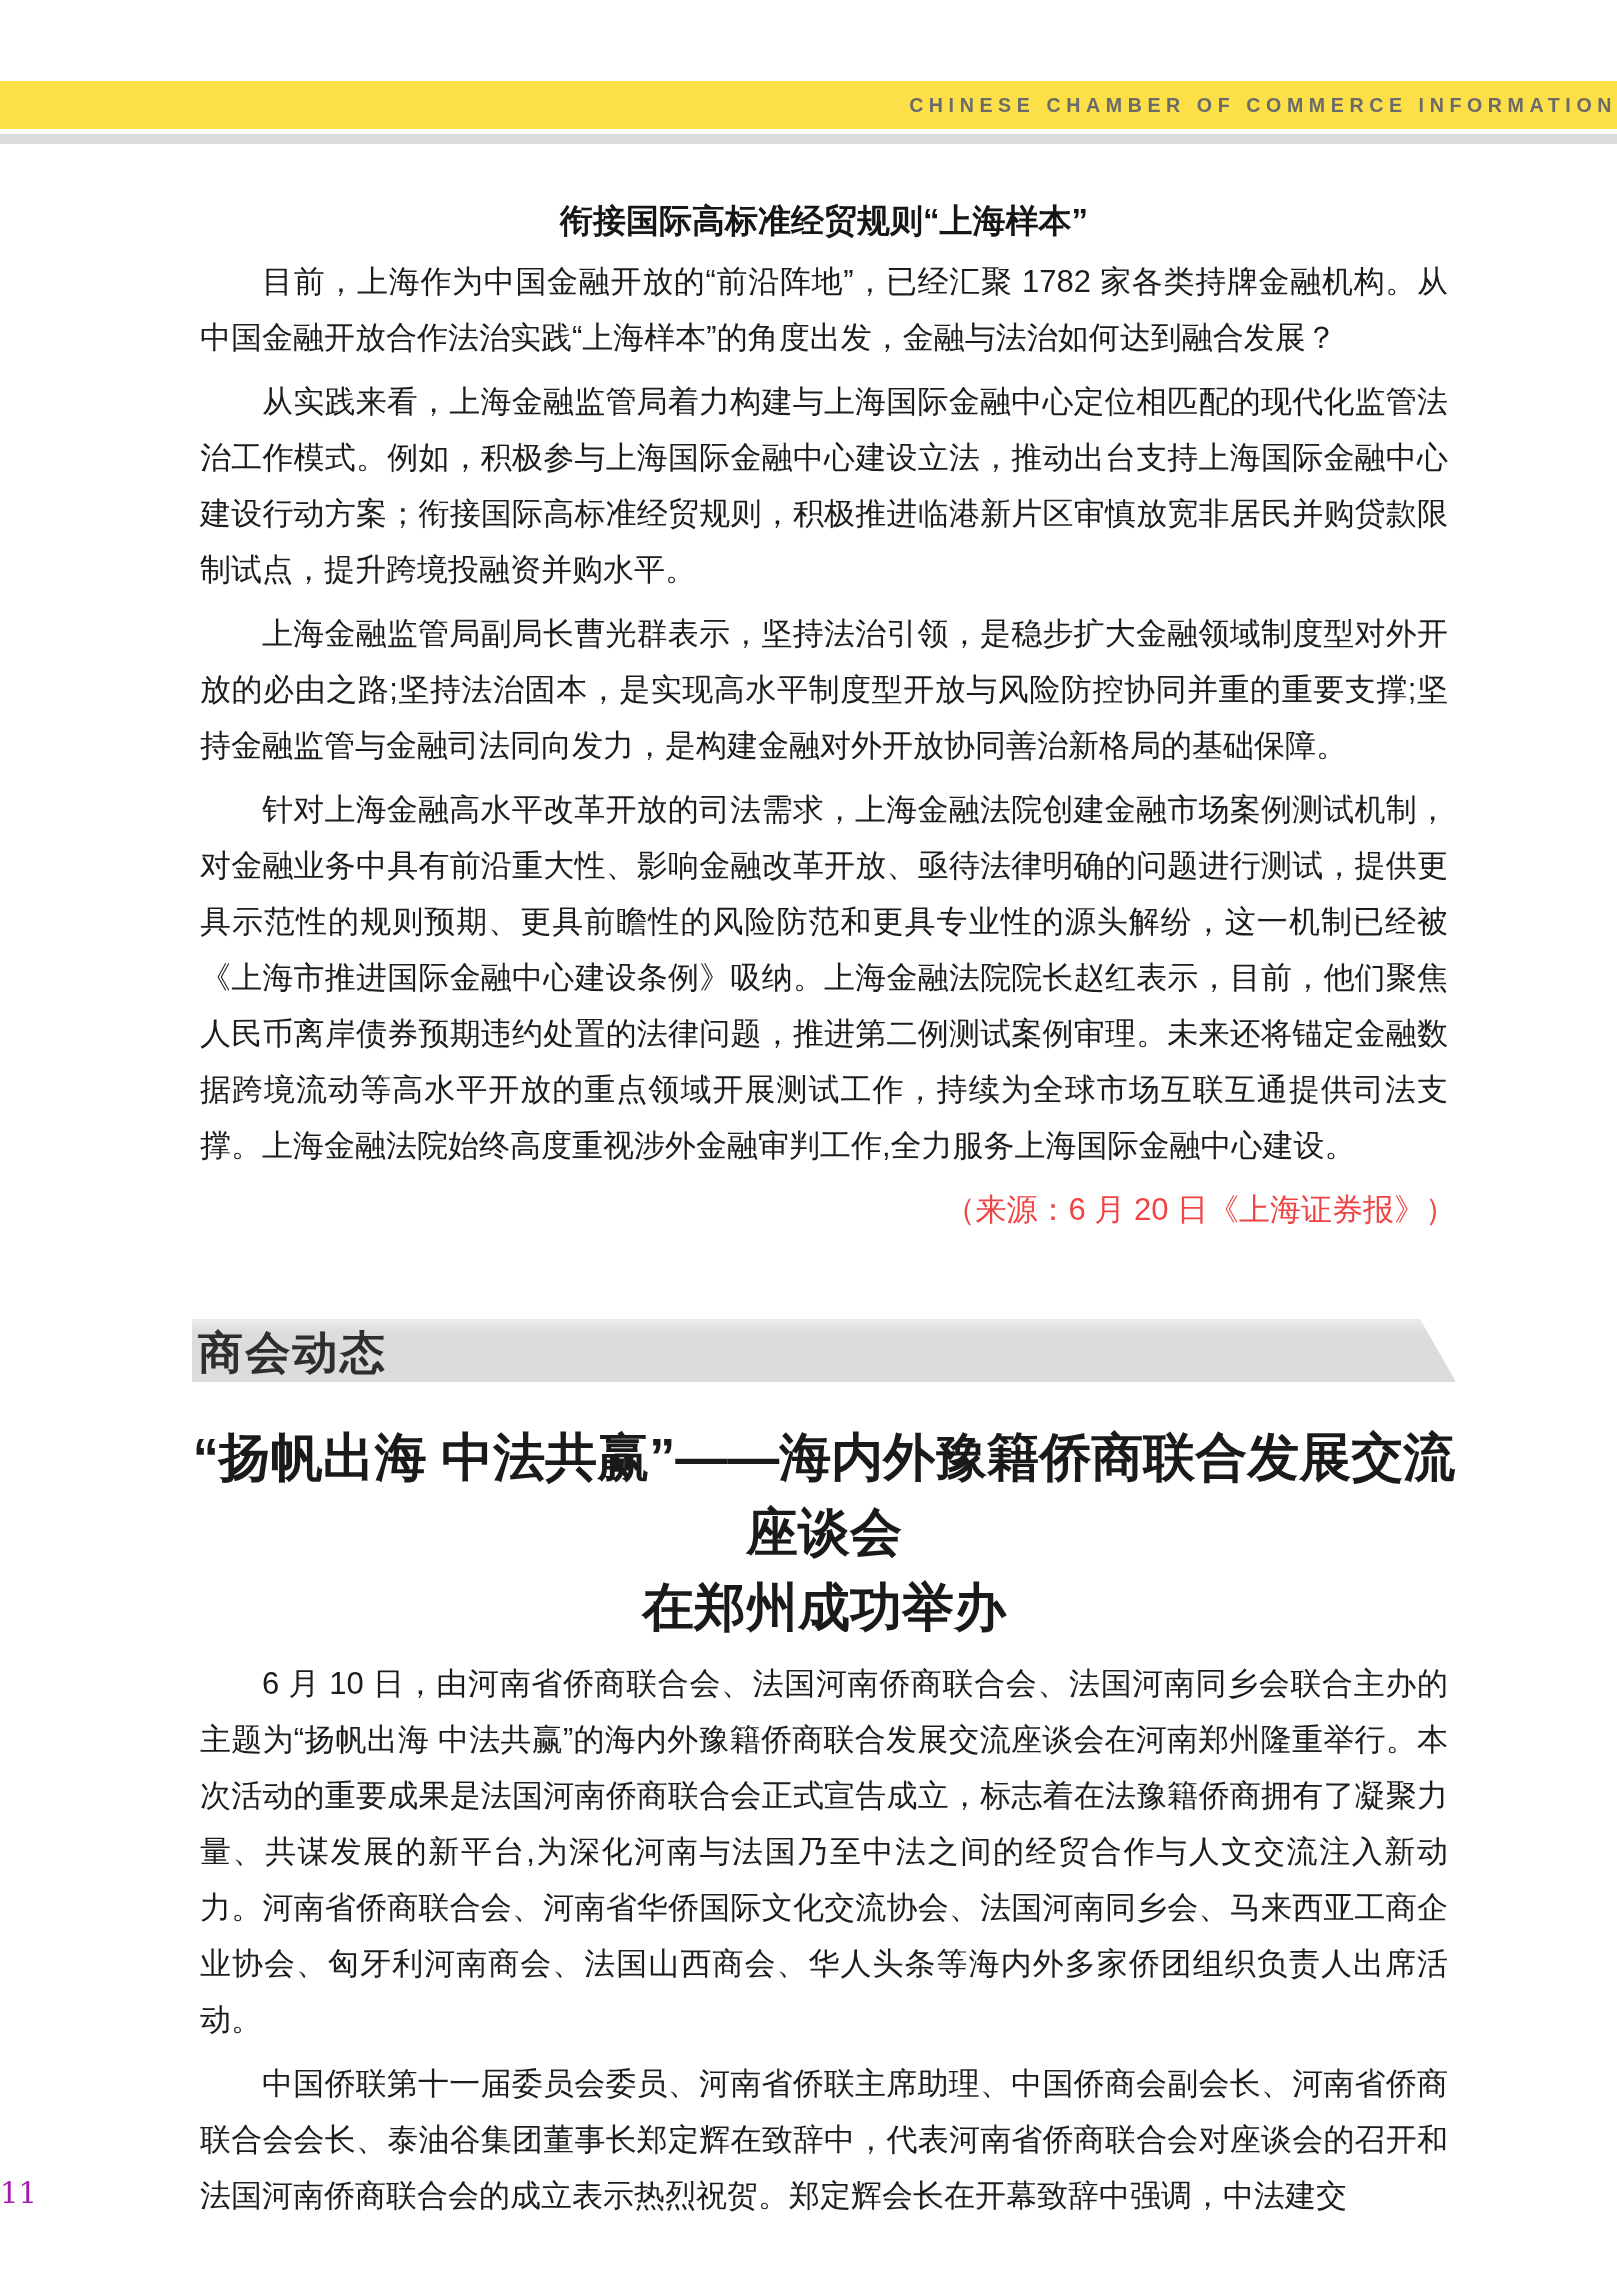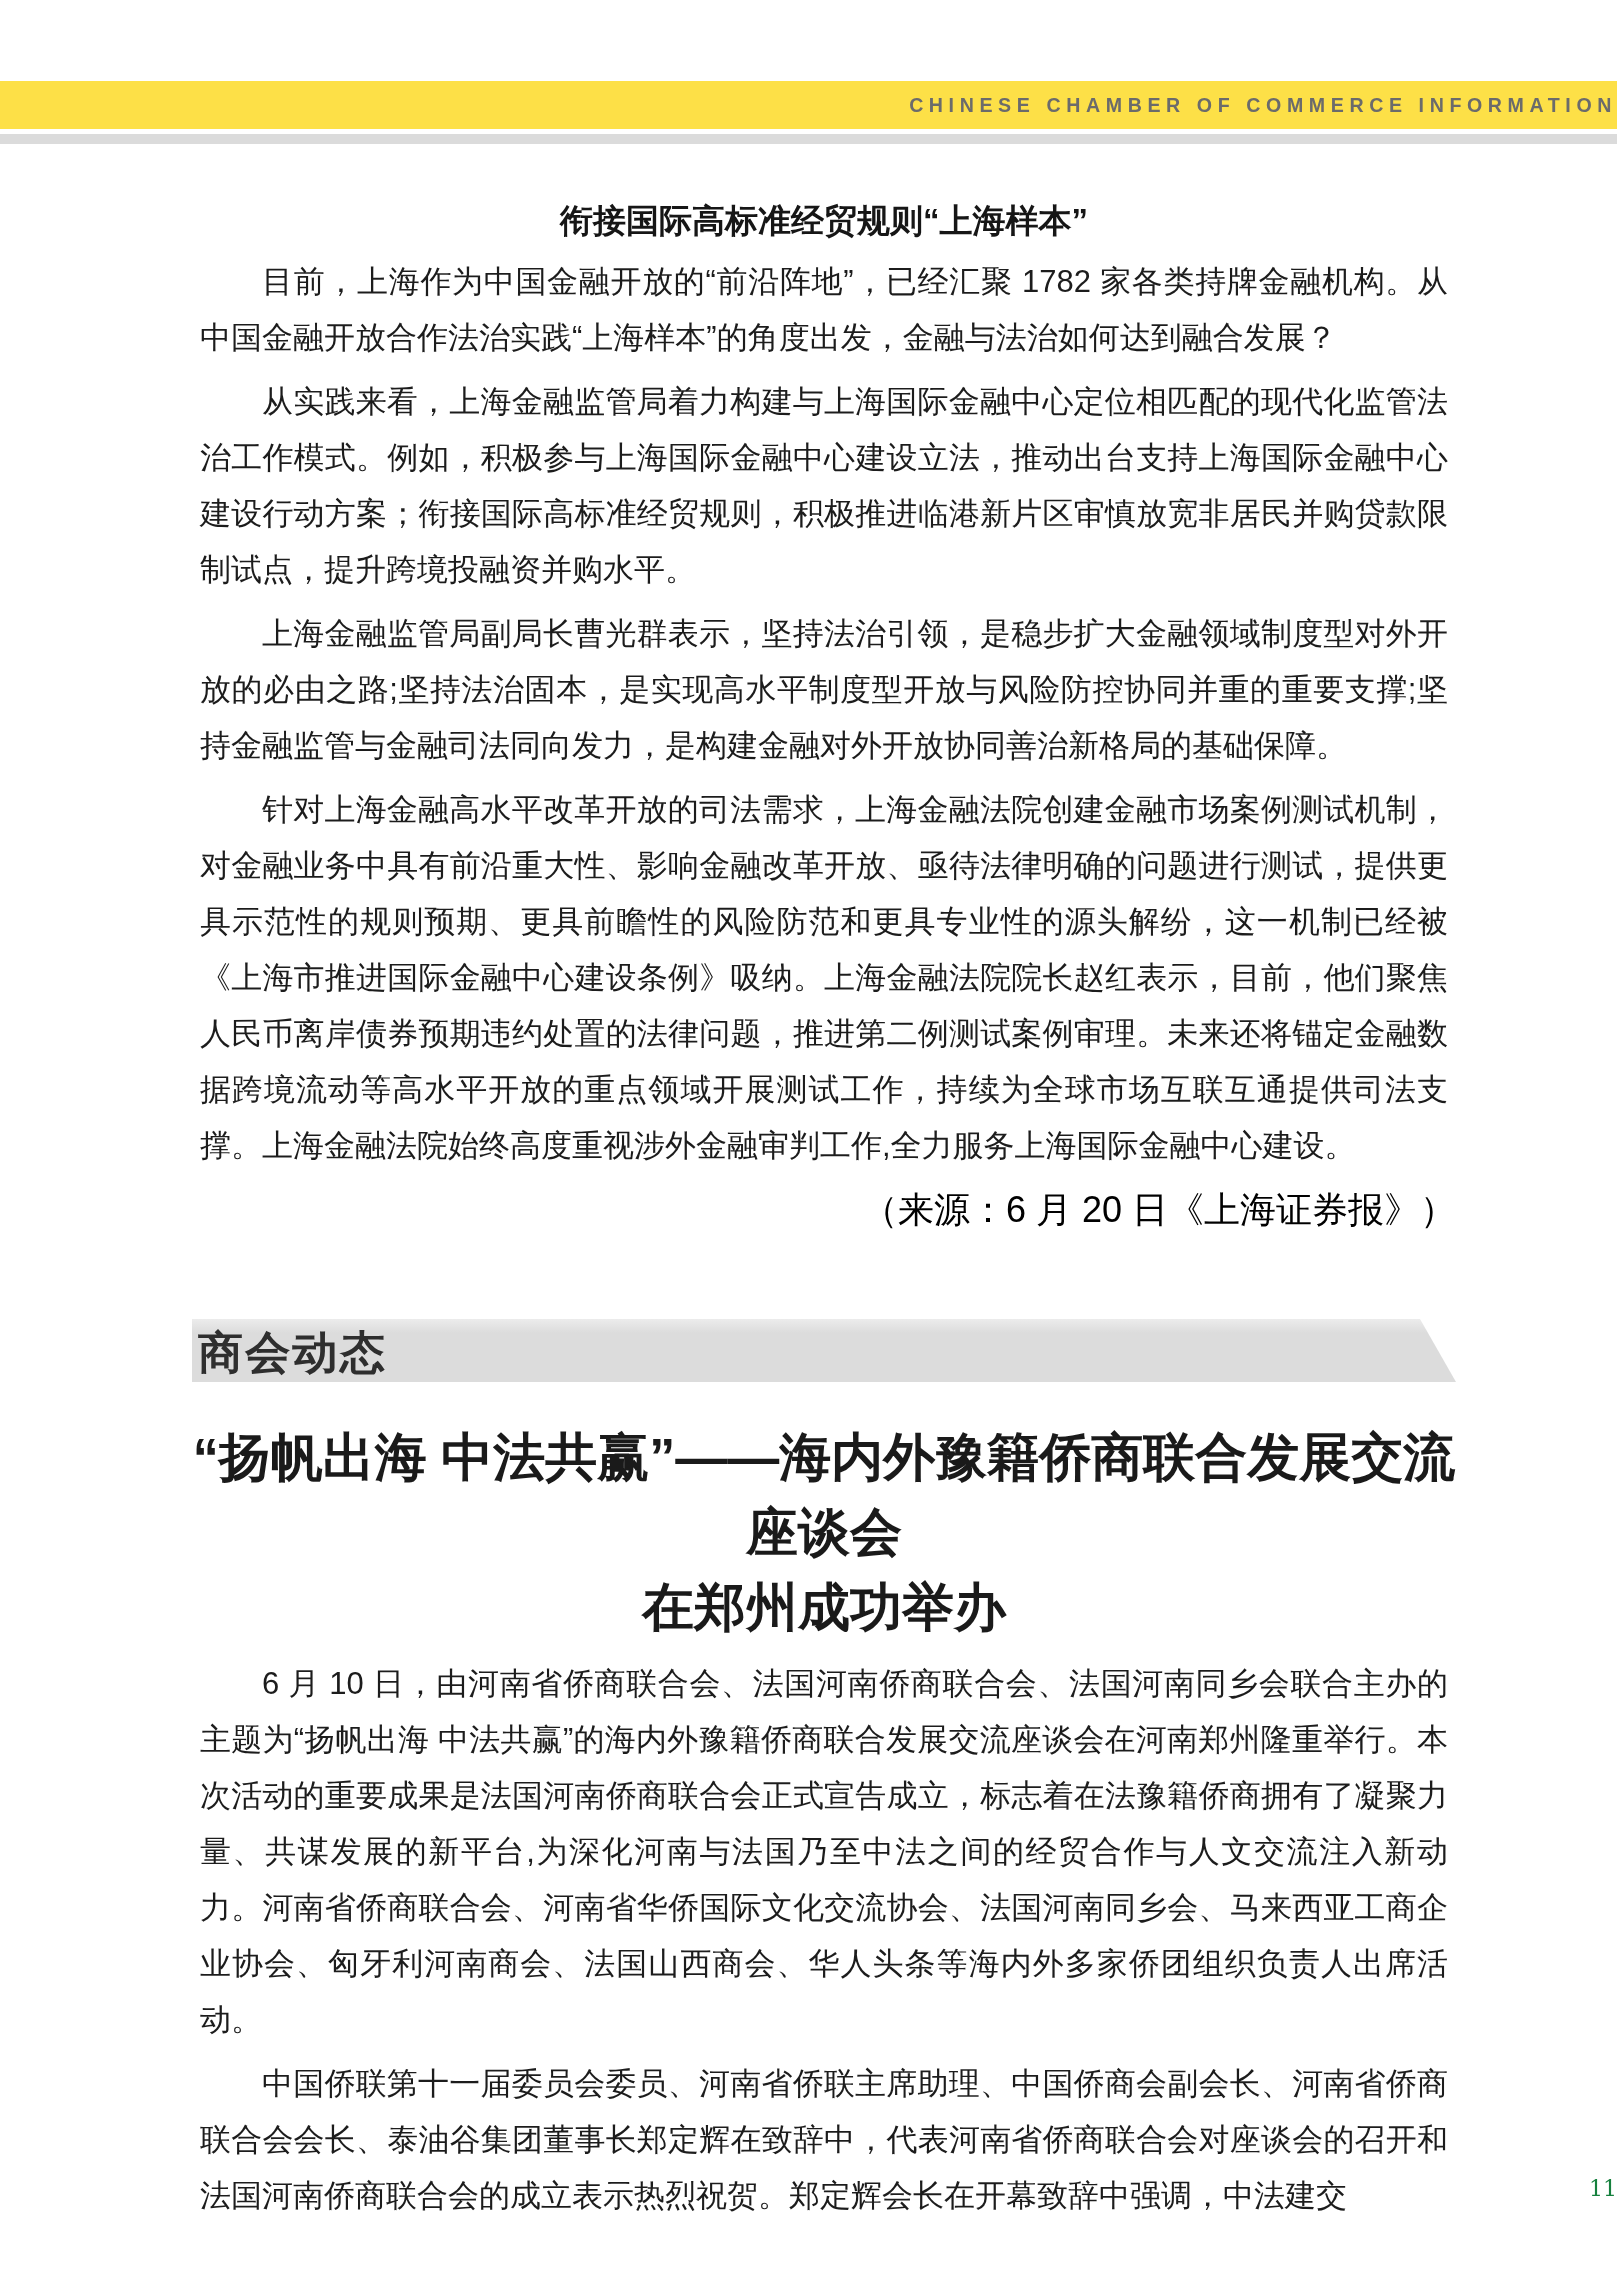--- a/index.html
+++ b/index.html
@@ -44,42 +44,42 @@
     text-align:center;color:#1a1a1a;
   }
   p.body-para{
     margin:8px;
     font-size:31px;line-height:56px;
     text-align:justify;text-indent:2em;
     font-weight:400;color:#1c1c1c;
   }
   p.source-line{
     margin:0;
-    font-size:36px;line-height:56px;
-    text-align:right;color:#000000;
+    font-size:31px;line-height:56px;
+    text-align:right;color:#ef4444;
   }
   
   .section-banner{
     position:absolute;top:1319px;left:192px;width:1264px;height:63px;
     background:linear-gradient(180deg,#ececec 0%,#dcdcdc 22%,#dcdcdc 100%);
     clip-path:polygon(0 0, calc(100% - 36px) 0, 100% 100%, 0 100%);
     display:flex;align-items:center;
   }
   .section-banner .banner-text{
     font-family:"DejaVu Serif","Liberation Serif",serif;
     font-weight:bold;font-size:45px;letter-spacing:2.3px;
     color:#2e2e2e;padding-left:6px;line-height:1;
     transform:translateY(1.5px);
   }
   
   .page-number{
     position:absolute;top:2176px;left:0;width:100%;
-    text-align:right;
+    text-align:left;
     font-family:"DejaVu Serif","Liberation Serif",serif;
-    font-size:22px;color:#15803d;
+    font-size:29px;color:#a21caf;
   }
 </style>
 </head>
 <body>
 
 <div class="page">
 
   <div class="band-main">
     <span class="band-text">CHINESE CHAMBER OF COMMERCE INFORMATION</span>
   </div>

